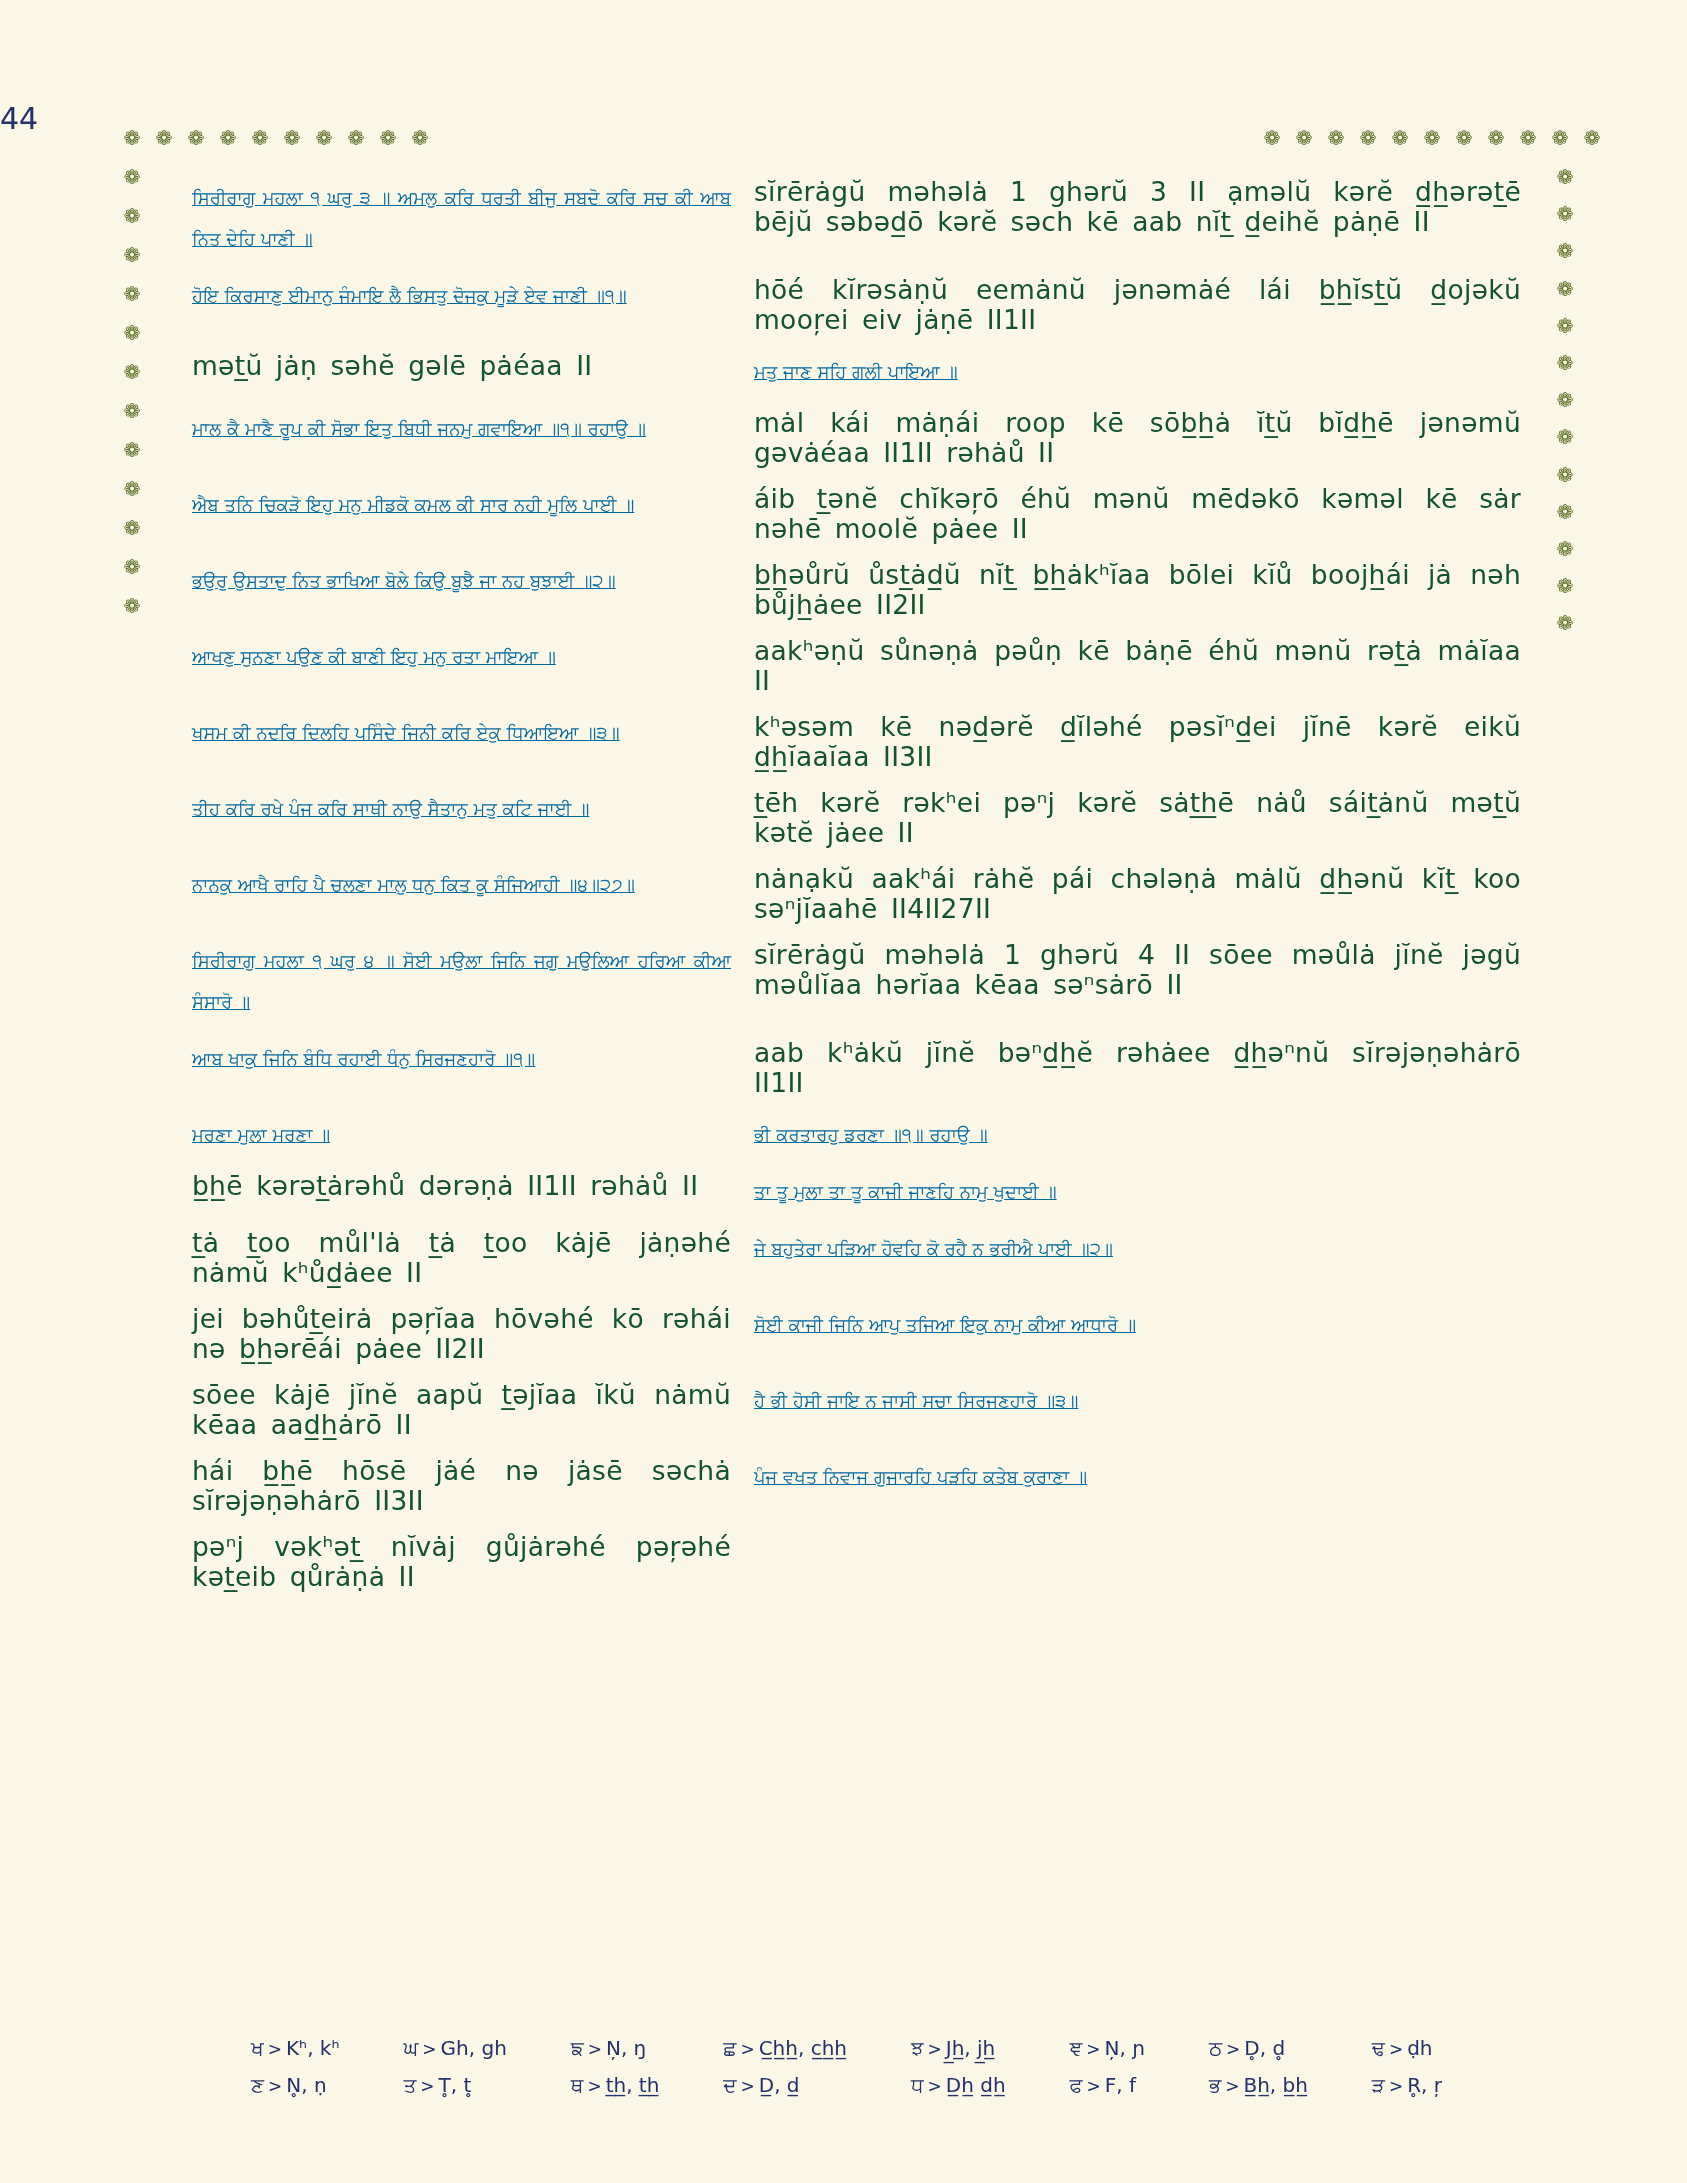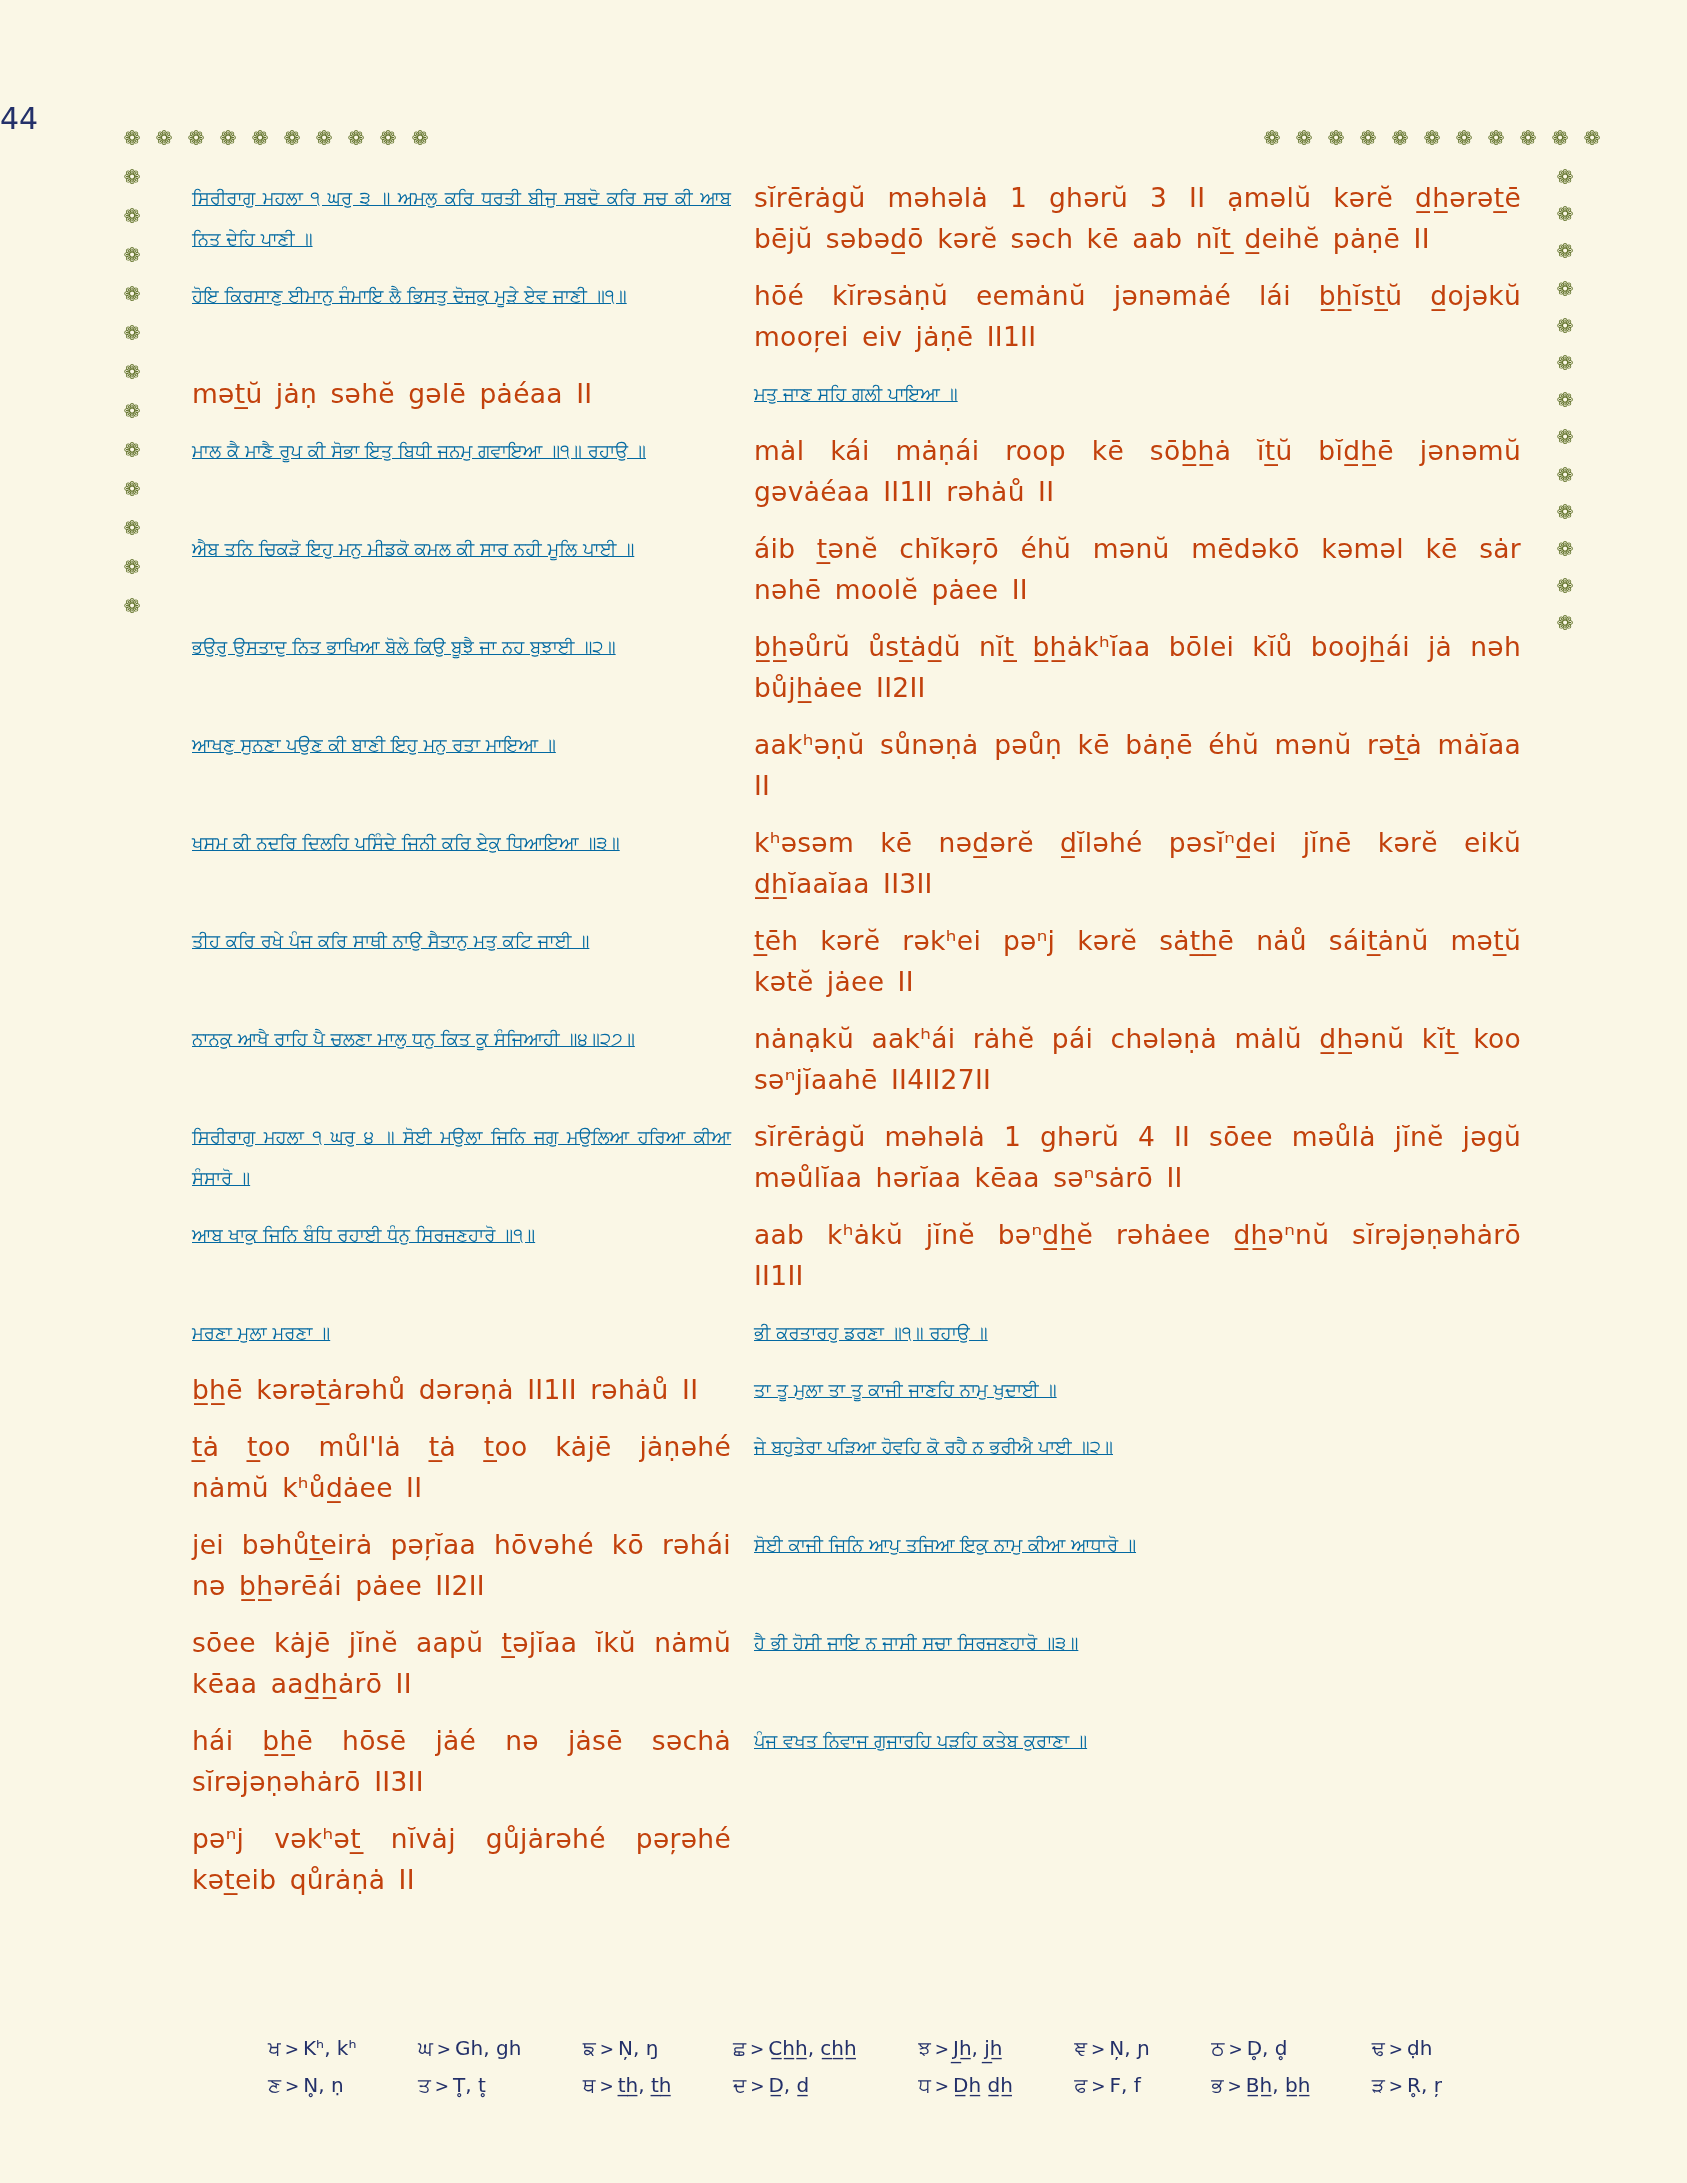--- a/index.html
+++ b/index.html
@@ -36,33 +36,33 @@
     column-gap:23px;
     row-gap:16px;
   }
   .verse-line{
     text-align:justify;
   }
   .gurmukhi{
     font-size:18px;line-height:41px;color:#0369a1;text-decoration:underline;
   }
   .translit{
-    font-size:26.5px;line-height:41px;color:#c2410c;
+    font-size:26.5px;line-height:30px;color:#14532d;
     letter-spacing:0.3px;word-spacing:4.6px;
   }
   
   .legend{
     position:absolute;left:251px;top:2036px;width:1191px;
     display:grid;
     grid-template-columns:repeat(8,auto);
     justify-content:space-between;
     column-gap:20px;row-gap:13.2px;
     font-size:20px;color:#233069;
   }
-  .legend-item{white-space:nowrap;margin-left:17px;}
+  .legend-item{white-space:nowrap;}
   .lg-sep{padding:0 4px;font-size:17px;}
 </style>
 </head>
 <body>
 
 <div class="page">
 
   <div class="page-number">44</div>
 
   <div id="fl-top-left" class="fl-row">

